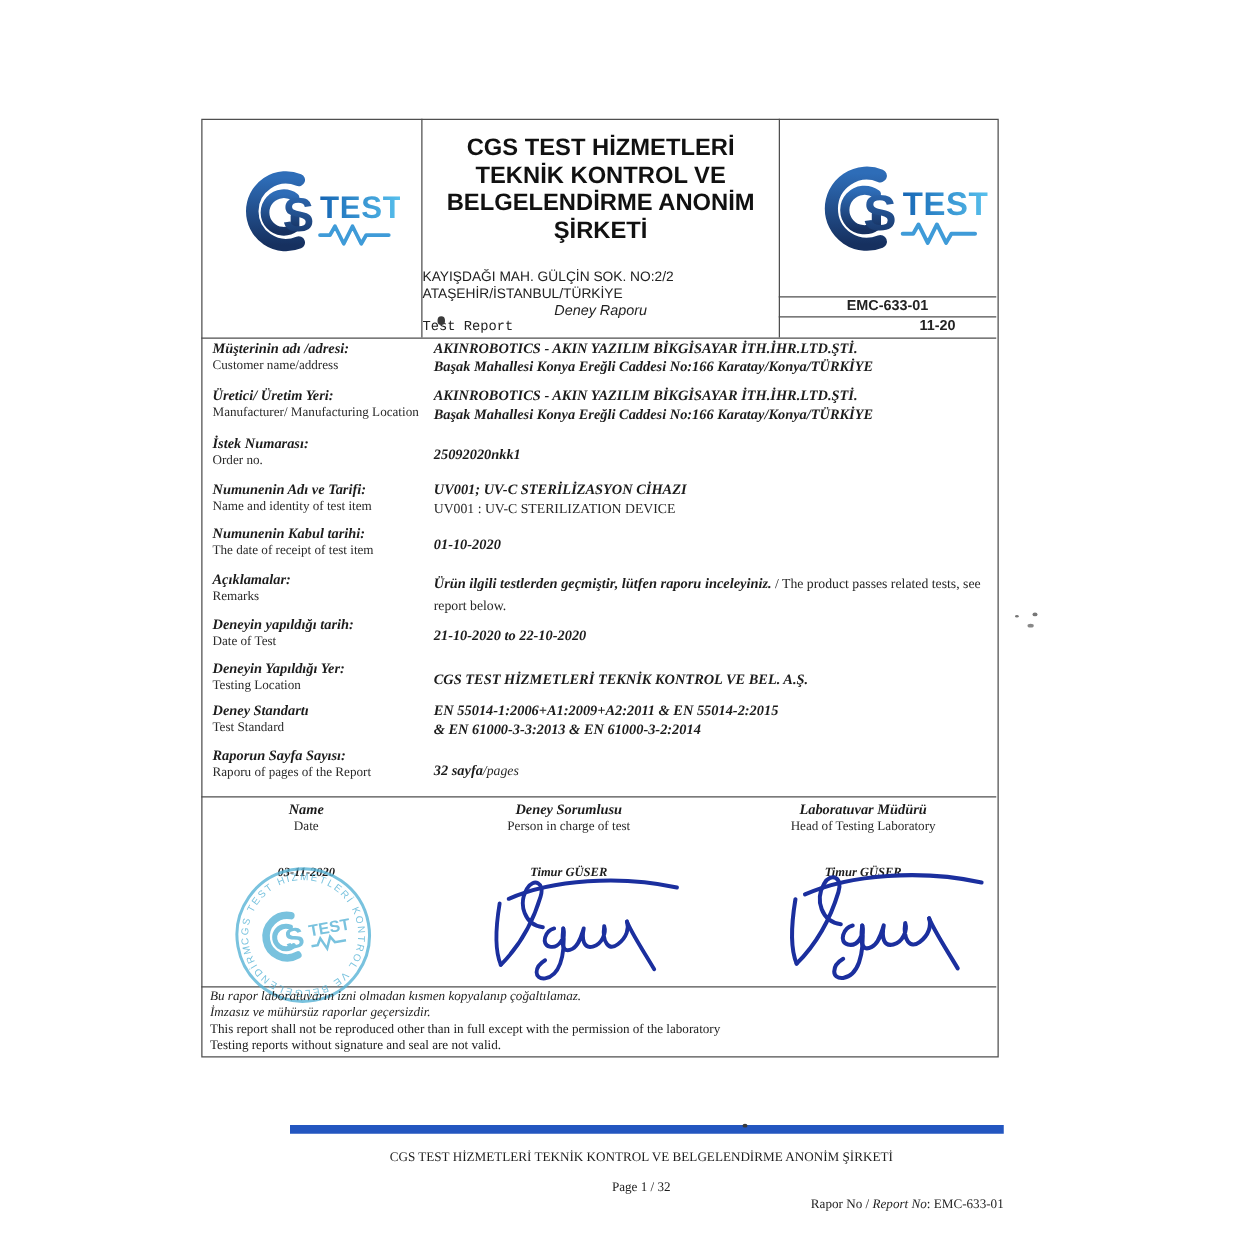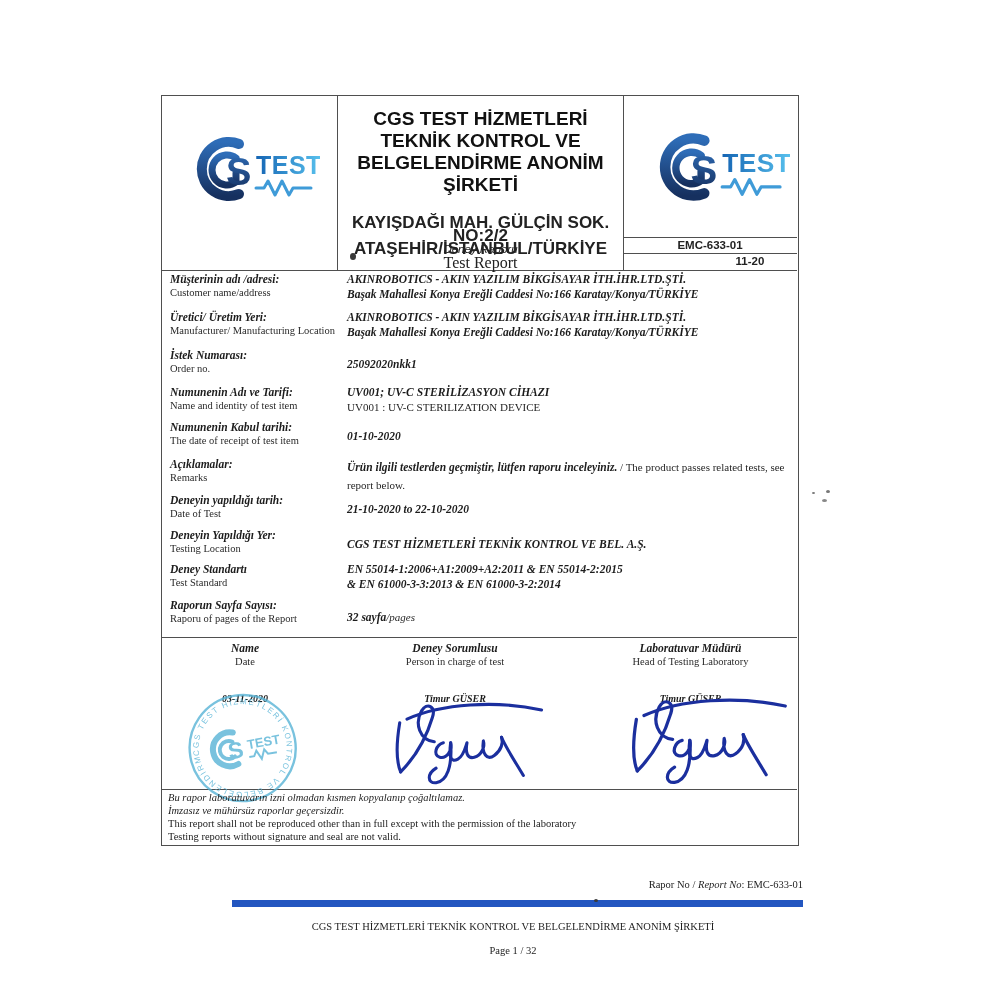--- a/index.html
+++ b/index.html
@@ -5,26 +5,26 @@
   html,body{margin:0;padding:0;background:#ffffff;}
   .page{position:relative;width:1000px;height:1000px;background:#ffffff;overflow:hidden;
         font-family:"Liberation Serif",serif;color:#1c1c1c;}
   
   .frame{position:absolute;border:1.2px solid #4f4f4f;}
   .hline{position:absolute;height:0;border-top:1.2px solid #4f4f4f;}
   .vline{position:absolute;width:0;border-left:1.2px solid #4f4f4f;}
   
   .hdr-title{position:absolute;left:338px;top:108px;width:285px;text-align:center;
     font-family:"Liberation Sans",sans-serif;font-weight:bold;font-size:19px;line-height:22px;color:#111;}
-  .hdr-addr{position:absolute;left:338px;top:216px;width:285px;text-align:center;
-    font-family:"Liberation Sans",sans-serif;font-weight:bold;font-size:17px;line-height:13px;color:#222;}
+  .hdr-addr{position:absolute;left:338px;top:216px;width:285px;
+    font-family:"Liberation Sans",sans-serif;font-weight:normal;font-size:11px;line-height:13px;color:#222;}
   .hdr-rapor{position:absolute;left:338px;top:243px;width:285px;text-align:center;
     font-family:"Liberation Sans",sans-serif;font-style:italic;font-size:11.5px;line-height:13px;color:#222;}
-  .hdr-report{position:absolute;left:338px;top:256px;width:285px;text-align:center;
-    font-family:Liberation Serif, serif;font-size:16px;line-height:13px;color:#222;}
+  .hdr-report{position:absolute;left:338px;top:256px;width:285px;
+    font-family:Liberation Mono, monospace;font-size:11px;line-height:13px;color:#222;}
   .cell-center{position:absolute;text-align:center;font-family:"Liberation Sans",sans-serif;
     font-weight:bold;font-size:11.5px;color:#222;}
   
   .row{position:absolute;left:0;top:0;width:637px;}
   .lbl{position:absolute;left:170px;width:178px;white-space:nowrap;}
   .lbl-tr{font-weight:bold;font-style:italic;font-size:11.5px;line-height:14px;}
   .lbl-en{font-size:10.5px;line-height:13px;color:#2a2a2a;}
   .val{position:absolute;left:347px;width:450px;}
   .strong{font-weight:bold;font-style:italic;font-size:11.5px;line-height:15px;}
   .plain{font-size:11px;line-height:15px;font-weight:normal;font-style:normal;color:#262626;}
@@ -33,21 +33,21 @@
   
   .sig-head-tr{font-weight:bold;font-style:italic;font-size:11.5px;line-height:14px;text-align:center;}
   .sig-head-en{font-size:10.5px;line-height:13px;text-align:center;color:#2a2a2a;}
   .sig-col{position:absolute;}
   .sig-val{font-weight:bold;font-style:italic;font-size:10px;text-align:center;}
   
   .disc{position:absolute;left:168px;width:620px;font-size:10.5px;line-height:12.8px;color:#222;}
   .disc .it{font-style:italic;}
   
   .footer-bar{position:absolute;left:232px;top:900px;width:571px;height:7px;}
-  .f-rapor{position:absolute;top:879px;left:500px;width:303px;text-align:right;
+  .f-rapor{position:absolute;top:958px;left:500px;width:303px;text-align:right;
     font-size:10.5px;color:#1d1d1d;}
   .f-center{position:absolute;left:163px;width:700px;text-align:center;font-size:10.5px;color:#1d1d1d;}
   .artifact{position:absolute;background:#3a3a3a;border-radius:50%;}
 </style>
 </head>
 <body>
 
 <div class="page">
 
   <div class="frame" style="left:161px;top:95px;width:636px;height:749px;"></div>

